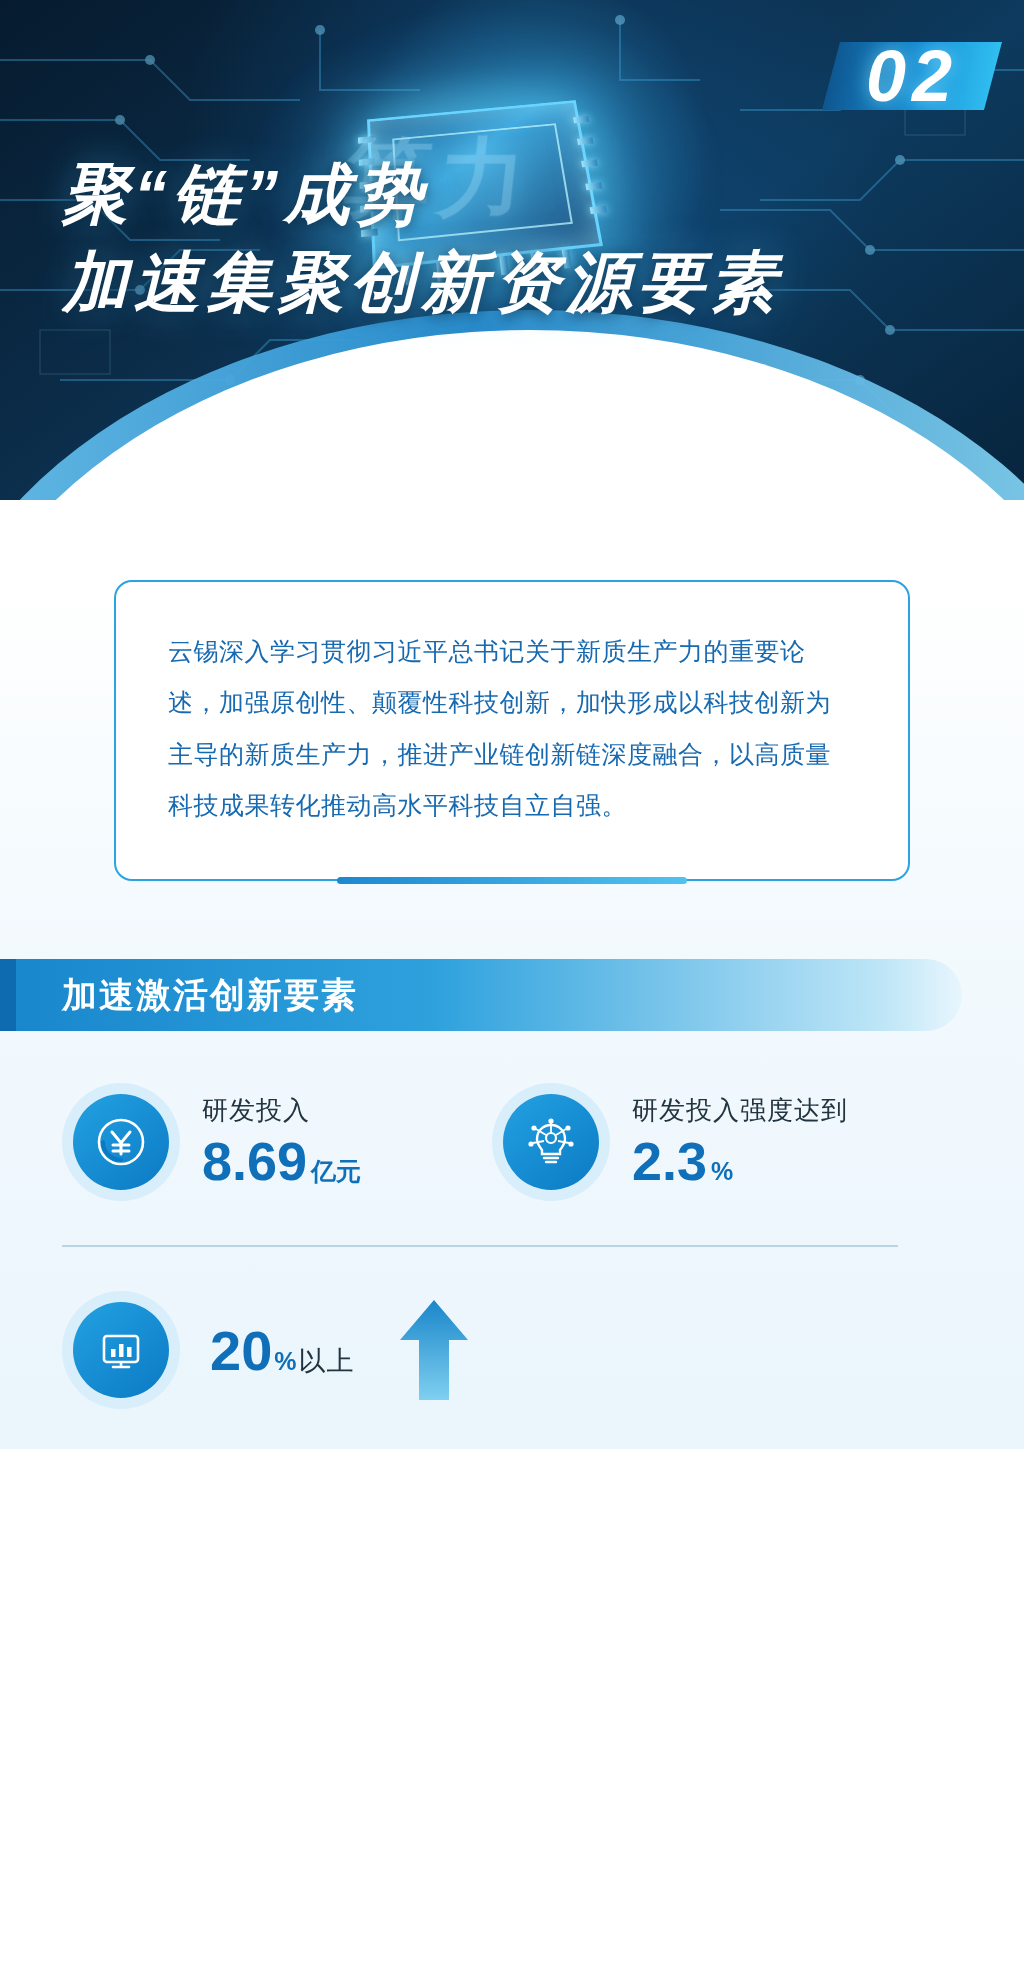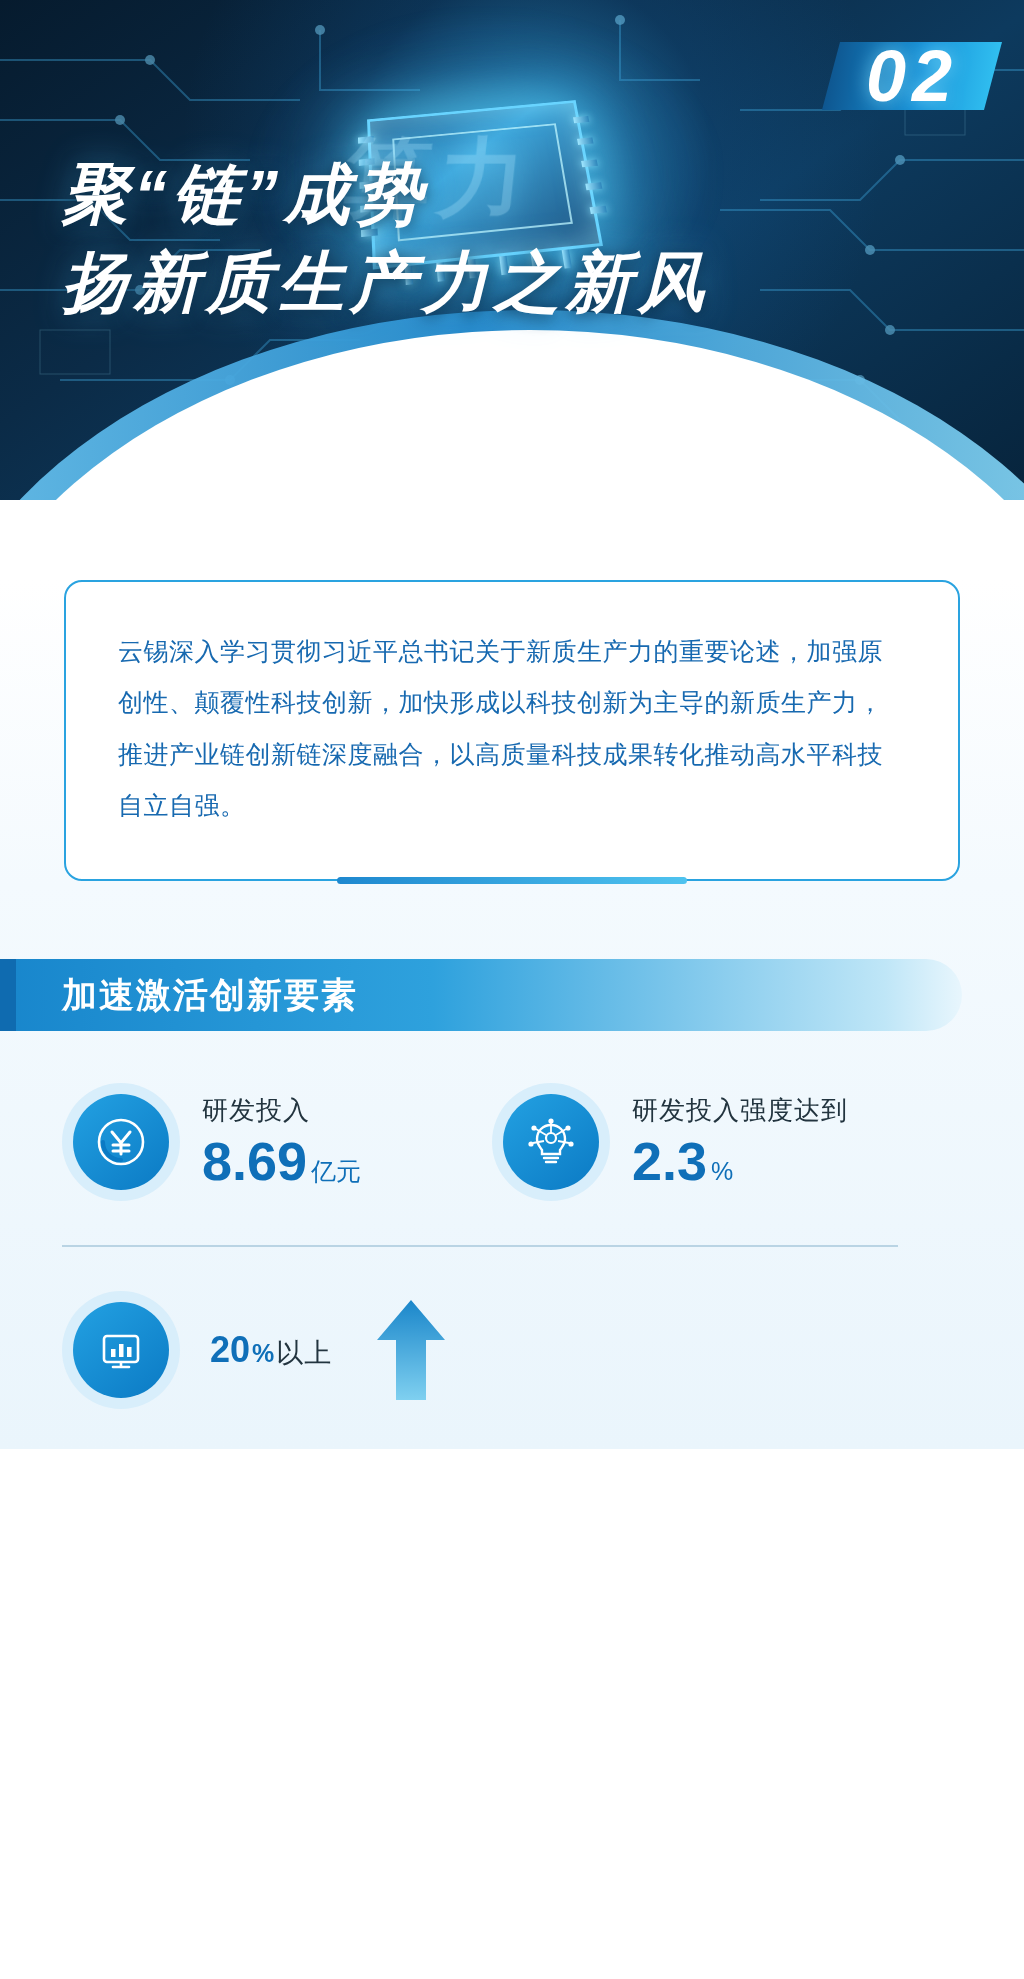--- a/index.html
+++ b/index.html
@@ -158,21 +158,21 @@
   .content {
     position: relative;
     width: 1024px;
     background: linear-gradient(180deg, #ffffff 0%, #f4fafe 35%, #eaf5fc 100%);
     padding-bottom: 40px;
   }
 
   .intro-card {
     position: relative;
     margin: 80px auto 0 auto;
-    width: 896px;
+    width: 796px;
     box-sizing: border-box;
     border: 2px solid #2aa3e0;
     border-radius: 18px;
     background: #ffffff;
     padding: 44px 52px 48px 52px;
   }
   .intro-card p {
     margin: 0;
     font-size: 25px;
     line-height: 2.05;
@@ -283,21 +283,21 @@
     font-size: 54px;
     font-weight: 800;
     color: #0f6fb8;
     letter-spacing: 0px;
     line-height: 1.1;
   }
   .stat-text .unit {
     font-size: 25px;
     color: #0f6fb8;
     margin-left: 4px;
-    font-weight: 400;
+    font-weight: 700;
   }
 
   .divider {
     width: 836px;
     height: 2px;
     background: #b9d4e4;
     margin: 44px 0 0 62px;
   }
 
   .growth-row {
@@ -310,21 +310,21 @@
     display: flex;
     align-items: baseline;
     margin-left: 6px;
   }
   .growth-text .pre {
     font-size: 27px;
     color: #22343f;
     letter-spacing: 1px;
   }
   .growth-text .num {
-    font-size: 36px;
+    font-size: 56px;
     font-weight: 800;
     color: #0f6fb8;
     margin: 0 2px;
   }
   .growth-text .pct {
     font-size: 25px;
     font-weight: 700;
     color: #0f6fb8;
   }
   .growth-text .post {
@@ -408,21 +408,21 @@
   </div>
 
   <div class="hero-ghost-text">算力</div>
 
   <div class="badge-number">
     <span>02</span>
   </div>
 
   <div class="hero-title">
     <div class="line">聚“链”成势</div>
-    <div class="line">扬新质生产力之新风</div>
+    <div class="line">加速集聚创新资源要素</div>
   </div>
 
   <div class="hero-sweep-blue"></div>
   <div class="hero-sweep"></div>
   <div class="hero-sweep-line"></div>
 </div>
 
 <div class="content">
 
   <div class="intro-card">

